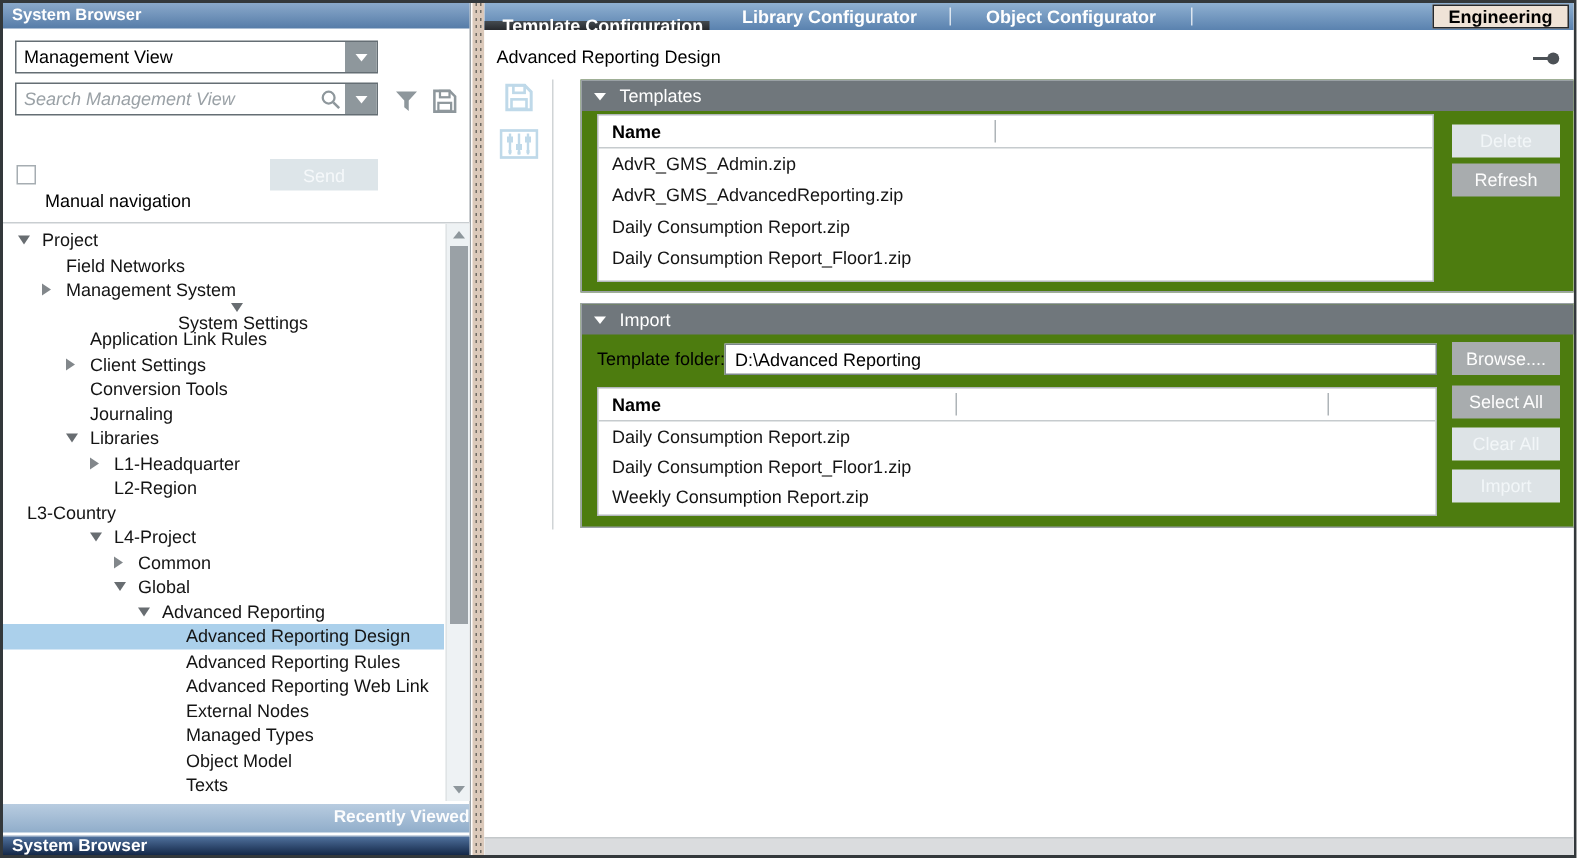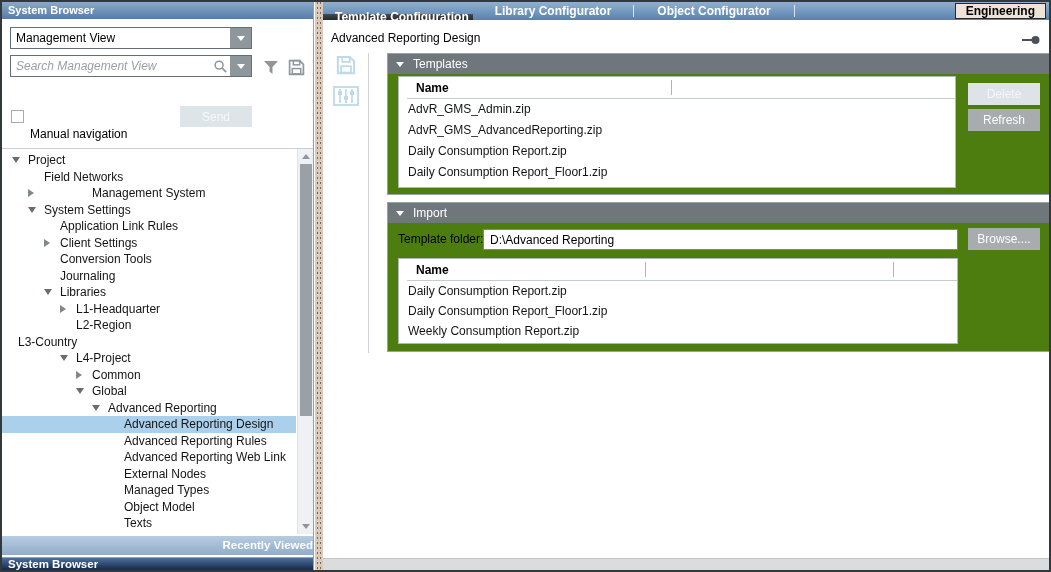--- a/index.html
+++ b/index.html
@@ -71,21 +71,21 @@
 
   .group{position:absolute;left:64px;width:666px;background:#4d7c0f;border:1px solid #9aa1a5;}
   #grp-templates{top:33px;height:142px;}
   #grp-import{top:182px;height:150px;}
   .grp-header{height:20px;background:#70777c;color:#fff;font-size:12px;display:flex;align-items:center;
               padding-left:8px;gap:9px;}
   .grp-arrow{width:0;height:0;border-left:4px solid transparent;border-right:4px solid transparent;border-top:5px solid #fff;}
   .dtable{position:absolute;background:#fff;border:1px solid #b3b8bc;font-size:12px;overflow:hidden;}
   #tbl-templates{left:10px;top:22px;width:558px;height:112px;}
   #tbl-import{left:10px;top:55px;width:560px;height:86px;}
-  .thead{height:22px;line-height:22px;font-weight:bold;padding-left:9px;border-bottom:1px solid #c6cbce;position:relative;color:#000;margin-left:8px;}
+  .thead{height:22px;line-height:22px;font-weight:bold;padding-left:9px;border-bottom:1px solid #c6cbce;position:relative;color:#000;}
   .cdiv{position:absolute;top:3px;bottom:3px;width:1px;background:#aeb4b8;}
   .trow{height:21px;line-height:21px;padding-left:9px;color:#141414;white-space:nowrap;}
   #tbl-import .trow{height:20px;line-height:20px;}
   .btn-col{position:absolute;left:580px;display:flex;flex-direction:column;}
   #btns-templates{top:29px;gap:4px;}
   #btns-import{top:54px;gap:6px;}
   .pbtn{width:72px;height:22px;background:#a8acae;color:#fdfdfd;border:none;font-size:12px;font-family:inherit;}
   .pbtn.off{background:#dde3e6;color:#f2f6f8;}
   .folder-label{position:absolute;left:10px;top:29px;font-size:12px;color:#000;}
   .folder-input{position:absolute;left:95px;top:26px;width:475px;height:21px;border:1px solid #7d878d;
@@ -141,25 +141,25 @@
     <div class="tree-wrap">
       <div class="tree-items">
           <div class="tree-row" style="padding-left: 10px;">
             <span class="tw expanded"></span>
             <span>Project</span>
           </div>
           <div class="tree-row" style="padding-left: 26px;">
             <span class="tw leaf"></span>
             <span>Field Networks</span>
           </div>
-          <div class="tree-row" style="padding-left: 26px; gap: 48px;">
+          <div class="tree-row" style="padding-left: 26px;">
             <span class="tw collapsed"></span>
             <span>Management System</span>
           </div>
-          <div class="tree-row" style="padding-left: 26px;">
+          <div class="tree-row" style="padding-left: 26px; flex-direction: column;">
             <span class="tw expanded"></span>
             <span>System Settings</span>
           </div>
           <div class="tree-row" style="padding-left: 42px;">
             <span class="tw leaf"></span>
             <span>Application Link Rules</span>
           </div>
           <div class="tree-row" style="padding-left: 42px;">
             <span class="tw collapsed"></span>
             <span>Client Settings</span>
@@ -328,18 +328,23 @@
             <span>Name</span>
             <span class="cdiv" style="left:238px;"></span>
             <span class="cdiv" style="left:486px;"></span>
           </div>
           <div>
               <div class="trow">Daily Consumption Report.zip</div>
               <div class="trow">Daily Consumption Report_Floor1.zip</div>
               <div class="trow">Weekly Consumption Report.zip</div>
             </div>
         </div>
+        <div class="btn-col" id="btns-import">
+            <button class="pbtn">Select All</button>
+            <button class="pbtn off">Clear All</button>
+            <button class="pbtn off">Import</button>
+          </div>
       </div>
 
       <div class="bottom-strip"></div>
     </div>
   </div>
 </div>
 
 </body></html>

